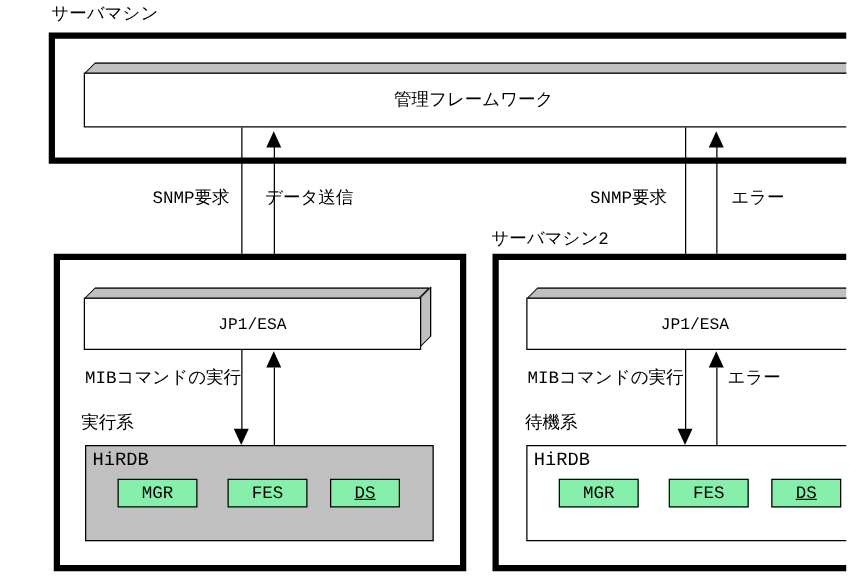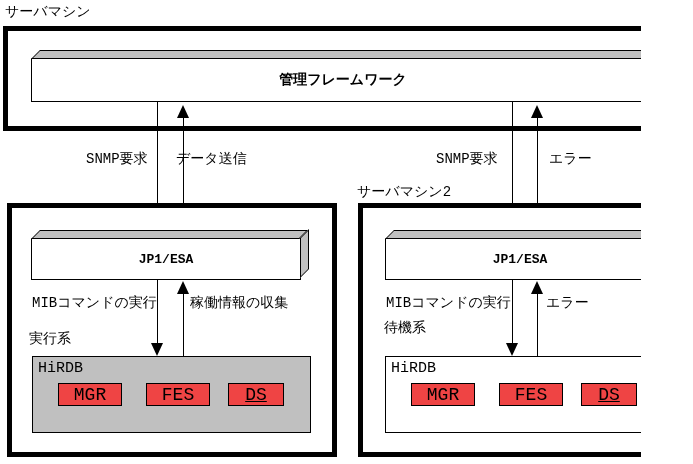--- a/index.html
+++ b/index.html
@@ -1,35 +1,35 @@
 <!DOCTYPE html>
 <html><head>
 <meta charset="utf-8">
 <style>
   html,body{margin:0;padding:0;background:#ffffff;}
   .canvas{
     position:relative;width:641px;height:464px;background:#ffffff;
     font-family:"Liberation Mono","DejaVu Sans Mono",monospace;
-    color:#000;overflow:hidden;
+    color:#000;overflow:hidden;margin-left:36px;
   }
   .lbl{position:absolute;font-size:14px;line-height:16px;white-space:nowrap;}
   .frame{position:absolute;border:5px solid #000;box-sizing:border-box;background:#fff;}
   
   .box3d{position:absolute;background:#fff;border:1px solid #000;box-sizing:border-box;
          display:flex;align-items:center;justify-content:center;font-size:14px;}
   .t3{position:absolute;left:-1px;top:-9px;width:100%;height:9px;background:#c0c0c0;
       border:1px solid #000;box-sizing:border-box;transform:skewX(-45deg);transform-origin:0 100%;}
   .r3{position:absolute;top:-1px;right:-9px;width:9px;height:100%;background:#c0c0c0;
       border:1px solid #000;box-sizing:border-box;transform:skewY(-45deg);transform-origin:0 0;}
-  .box3d .cap{position:relative;z-index:2;font-weight:bold;}
+  .box3d .cap{position:relative;z-index:2;}
   
   .dbbox{position:absolute;border:1px solid #000;box-sizing:border-box;}
   .dbname{position:absolute;left:5px;top:3px;font-size:15px;}
-  .comp{position:absolute;top:26px;height:23px;border:1px solid #000;background:#ef4444;
-        box-sizing:border-box;display:flex;align-items:center;justify-content:center;font-size:18px;}
+  .comp{position:absolute;top:26px;height:23px;border:1px solid #000;background:#86efac;
+        box-sizing:border-box;display:flex;align-items:center;justify-content:center;font-size:14px;}
   
   .vline{position:absolute;width:1px;background:#000;}
   .ah-d{position:absolute;width:0;height:0;border-left:6px solid transparent;
         border-right:6px solid transparent;border-top:13px solid #000;}
   .ah-u{position:absolute;width:0;height:0;border-left:6px solid transparent;
         border-right:6px solid transparent;border-bottom:13px solid #000;}
 
   
   #lbl-top{left:5px;top:4px;}
   #topFrame{left:3px;top:26px;width:686px;height:105px;}
@@ -47,21 +47,21 @@
 
   #jp1a{left:31px;top:238px;width:270px;height:42px;font-size:13px;}
   #jp1b{left:385px;top:238px;width:270px;height:42px;font-size:13px;}
 
   #lbl-mib1{left:32px;top:295px;}
   #lbl-collect1{left:190px;top:295px;}
   #lbl-mib2{left:386px;top:295px;}
   #lbl-err2{left:546px;top:295px;}
 
   #lbl-role1{left:29px;top:331px;}
-  #lbl-role2{left:384px;top:320px;}
+  #lbl-role2{left:384px;top:331px;}
 
   #db1{left:32px;top:356px;width:279px;height:77px;background:#c0c0c0;}
   #db2{left:385px;top:356px;width:279px;height:77px;background:#ffffff;}
   .comp-mgr{left:25px;width:64px;}
   .comp-fes{left:113px;width:64px;}
   .comp-ds{left:195px;width:56px;text-decoration:underline;}
 
   
   #a1d-line{left:157px;top:102px;height:114px;} #a1d-head{left:151px;top:215px;}
   #a1u-line{left:183px;top:116px;height:113px;} #a1u-head{left:177px;top:105px;}
@@ -104,21 +104,20 @@
   <div class="box3d" id="jp1a">
     <div class="t3"></div>
     <div class="r3"></div>
     <span class="cap">JP1/ESA</span>
   </div>
   <div class="vline" id="b1d-line"></div>
   <div class="ah-d" id="b1d-head"></div>
   <div class="vline" id="b1u-line"></div>
   <div class="ah-u" id="b1u-head"></div>
   <span class="lbl" id="lbl-mib1">MIBコマンドの実行</span>
-  <span class="lbl" id="lbl-collect1">稼働情報の収集</span>
   <span class="lbl" id="lbl-role1">実行系</span>
   <div class="dbbox" id="db1">
     <span class="dbname">HiRDB</span>
     <div class="comp comp-mgr">MGR</div>
     <div class="comp comp-fes">FES</div>
     <div class="comp comp-ds">DS</div>
   </div>
 
   <span class="lbl" id="lbl-m2">サーバマシン2</span>
   <div class="frame" id="m2Frame"></div>

